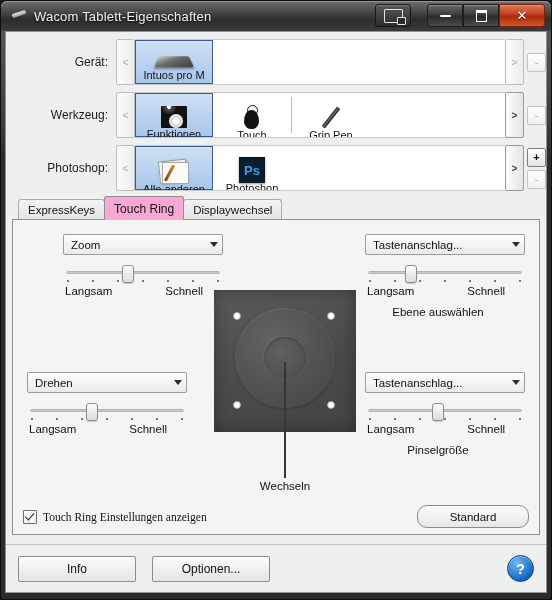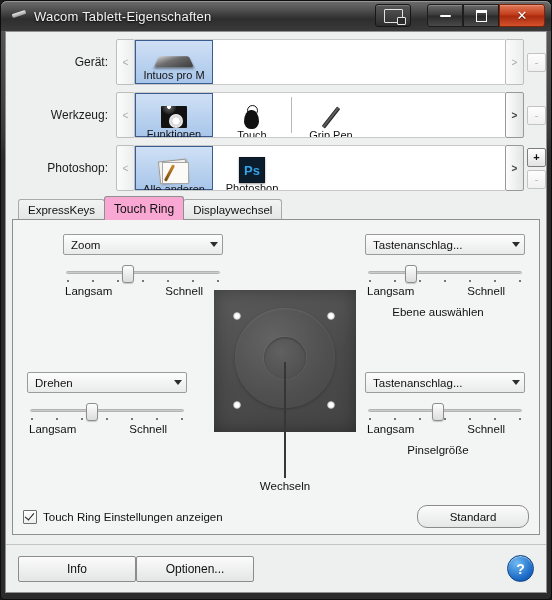--- a/index.html
+++ b/index.html
@@ -190,38 +190,38 @@
     background:radial-gradient(circle at 40% 35%,#606060,#4b4b4b);
     box-shadow:inset 0 1px 2px rgba(0,0,0,.3),0 0 0 1px rgba(255,255,255,.05);}
   .led{position:absolute;width:8px;height:8px;border-radius:50%;
     background:radial-gradient(circle,#ffffff 35%,#d8d8d8 55%,rgba(180,180,180,0) 78%);}
   .led.tl{left:19px;top:22px;} .led.tr{left:113px;top:22px;}
   .led.bl{left:19px;top:111px;} .led.br{left:113px;top:111px;}
   .pointerline{position:absolute;left:278px;top:330px;width:2px;height:116px;
     background:linear-gradient(90deg,#111,#5c5c5c 50%,#111);}
   .wechseln{position:absolute;left:208px;top:448px;width:142px;text-align:center;font-size:11.5px;color:#111;}
   
-  .chkrow{position:absolute;left:10px;bottom:10px;display:flex;align-items:center;}
+  .chkrow{position:absolute;left:10px;bottom:10px;display:flex;align-items:center;font-family:Liberation Serif, serif;}
   .chk{width:12px;height:12px;border:1px solid #6d6d6d;background:linear-gradient(180deg,#fff,#eee);
     margin-right:6px;position:relative;border-radius:1px;}
   .chk:after{content:"";position:absolute;left:3px;top:0px;width:4px;height:8px;
     border:solid #1a1a1a;border-width:0 1.6px 1.6px 0;transform:rotate(40deg);}
   .chklab{font-size:11.5px;color:#111;}
   .stdbtn{
     position:absolute;right:10px;bottom:6px;width:110px;height:21px;
     border:1px solid #8c8c8c;border-radius:10px;
     background:linear-gradient(180deg,#fbfbfb,#e6e7e7);
     font-size:11.5px;color:#111;display:flex;align-items:center;justify-content:center;
   }
   
   .bottom{position:absolute;left:0;right:0;bottom:0;height:48px;border-top:1px solid #c4c4c4;
     background:#eef0f0;display:flex;align-items:center;padding:0 12px;box-sizing:border-box;}
   .bbtn{width:116px;height:24px;border:1px solid #8c8c8c;border-radius:2px;
     background:linear-gradient(180deg,#fbfbfb,#e4e5e5);font-size:12px;color:#111;
-    display:flex;align-items:center;justify-content:center;}
+    display:flex;align-items:center;justify-content:center;margin-right:16px;}
   .helpbtn{margin-left:auto;width:25px;height:25px;border-radius:50%;
     background:radial-gradient(circle at 35% 28%,#6fb9f2,#1766c4 70%,#0f4e9c);
     border:1px solid #0c3f80;color:#fff;font-size:14px;font-weight:bold;
     display:flex;align-items:center;justify-content:center;
     box-shadow:inset 0 1px 1px rgba(255,255,255,.5);}
 </style>
 </head>
 <body>
 
 <div class="window">

